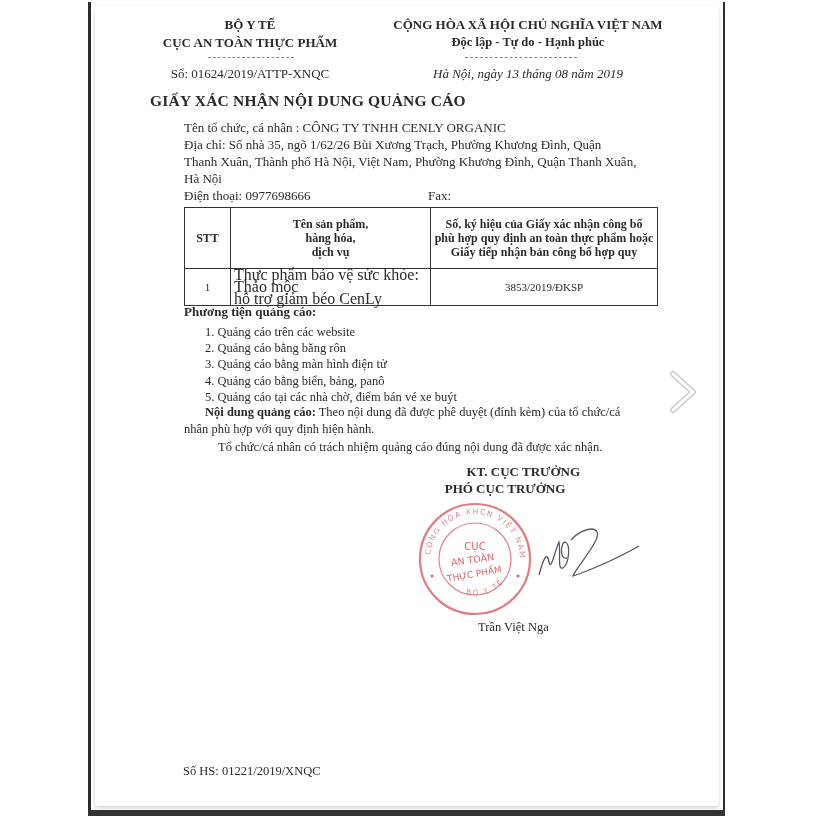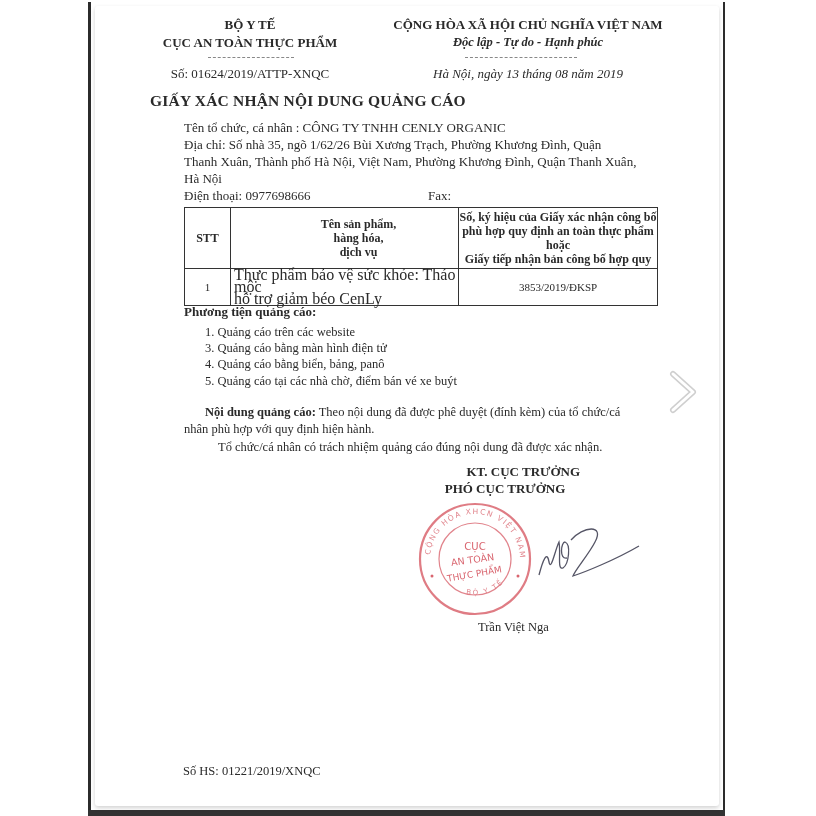--- a/index.html
+++ b/index.html
@@ -46,38 +46,38 @@
 <div class="frame-bottom"></div>
 
 <div class="doc"></div>
 
 <div class="abs hdr-left c b f13" style="top:17px;">BỘ Y TẾ</div>
 <div class="abs hdr-left c b f13" style="top:35px;">CỤC AN TOÀN THỰC PHẨM</div>
 <div class="abs dash" style="left:208px; top:57px; width:86px;"></div>
 <div class="abs hdr-left c f13" style="top:66px;">Số:  01624/2019/ATTP-XNQC</div>
 
 <div class="abs hdr-right c b f13" style="top:17px;">CỘNG HÒA XÃ HỘI CHỦ NGHĨA VIỆT NAM</div>
-<div class="abs hdr-right c b f12" style="top:35px;font-style:italic;">Độc lập - Tự do - Hạnh phúc</div>
+<div class="abs hdr-right c b f12" style="top:35px;">Độc lập - Tự do - Hạnh phúc</div>
 <div class="abs dash" style="left:465px; top:57px; width:112px;"></div>
 <div class="abs hdr-right c f13" style="top:66px; font-style:italic;">Hà Nội, ngày 13 tháng 08 năm 2019</div>
 
 <div class="abs title">GIẤY XÁC NHẬN NỘI DUNG QUẢNG CÁO</div>
 
 <div class="abs f13" style="left:184px; top:120px;">Tên tổ chức, cá nhân : CÔNG TY TNHH CENLY ORGANIC</div>
 <div class="abs f13" style="left:184px; top:137px;">Địa chỉ: Số nhà 35, ngõ 1/62/26 Bùi Xương Trạch, Phường Khương Đình, Quận</div>
 <div class="abs f13" style="left:184px; top:154px;">Thanh Xuân, Thành phố Hà Nội, Việt Nam, Phường Khương Đình, Quận Thanh Xuân,</div>
 <div class="abs f13" style="left:184px; top:171px;">Hà Nội</div>
 <div class="abs f13" style="left:184px; top:188px;">Điện thoại: 0977698666</div>
 <div class="abs f13" style="left:428px; top:188px;">Fax:</div>
 
 <table class="t">
   <tbody>
       <tr style="height:61px;">
     <th style="width:45px;">STT</th>
-    <th style="width:199px;padding-left:28px;">
+    <th style="width:199px;">
       <div>Tên sản phẩm,</div>
       <div>hàng hóa,</div>
       <div>dịch vụ</div>
     </th>
     <th>
       <div>Số, ký hiệu của Giấy xác nhận công bố</div>
       <div>phù hợp quy định an toàn thực phẩm hoặc</div>
       <div>Giấy tiếp nhận bản công bố hợp quy</div>
     </th>
   </tr>
@@ -88,20 +88,21 @@
       <div>hỗ trợ giảm béo CenLy</div>
     </td>
     <td class="c" style="font-size:11px;">3853/2019/ĐKSP</td>
   </tr>
 </tbody>
   </table>
 
 <div class="abs b f13" style="left:184px; top:304px;text-align:center;">Phương tiện quảng cáo:</div>
 <div class="abs list" style="top:324px;">
   <div>1. Quảng cáo trên các website</div>
+  <div>2. Quảng cáo bằng băng rôn</div>
   <div>3. Quảng cáo bằng màn hình điện tử</div>
   <div>4. Quảng cáo bằng biển, bảng, panô</div>
   <div>5. Quảng cáo tại các nhà chờ, điểm bán vé xe buýt</div>
 </div>
 
 <div class="abs f12" style="left:205px; top:405px;"><span class="b">Nội dung quảng cáo:</span><span> Theo nội dung đã được phê duyệt (đính kèm) của tổ chức/cá</span></div>
 <div class="abs f12" style="left:184px; top:422px;">nhân phù hợp với quy định hiện hành.</div>
 <div class="abs f12" style="left:205px; top:440px;margin-left:13px;">Tổ chức/cá nhân có trách nhiệm quảng cáo đúng nội dung đã được xác nhận.</div>
 
 <div class="abs b f13" style="left:430px; width:150px; top:464px; text-align:right;">KT. CỤC TRƯỞNG</div>

